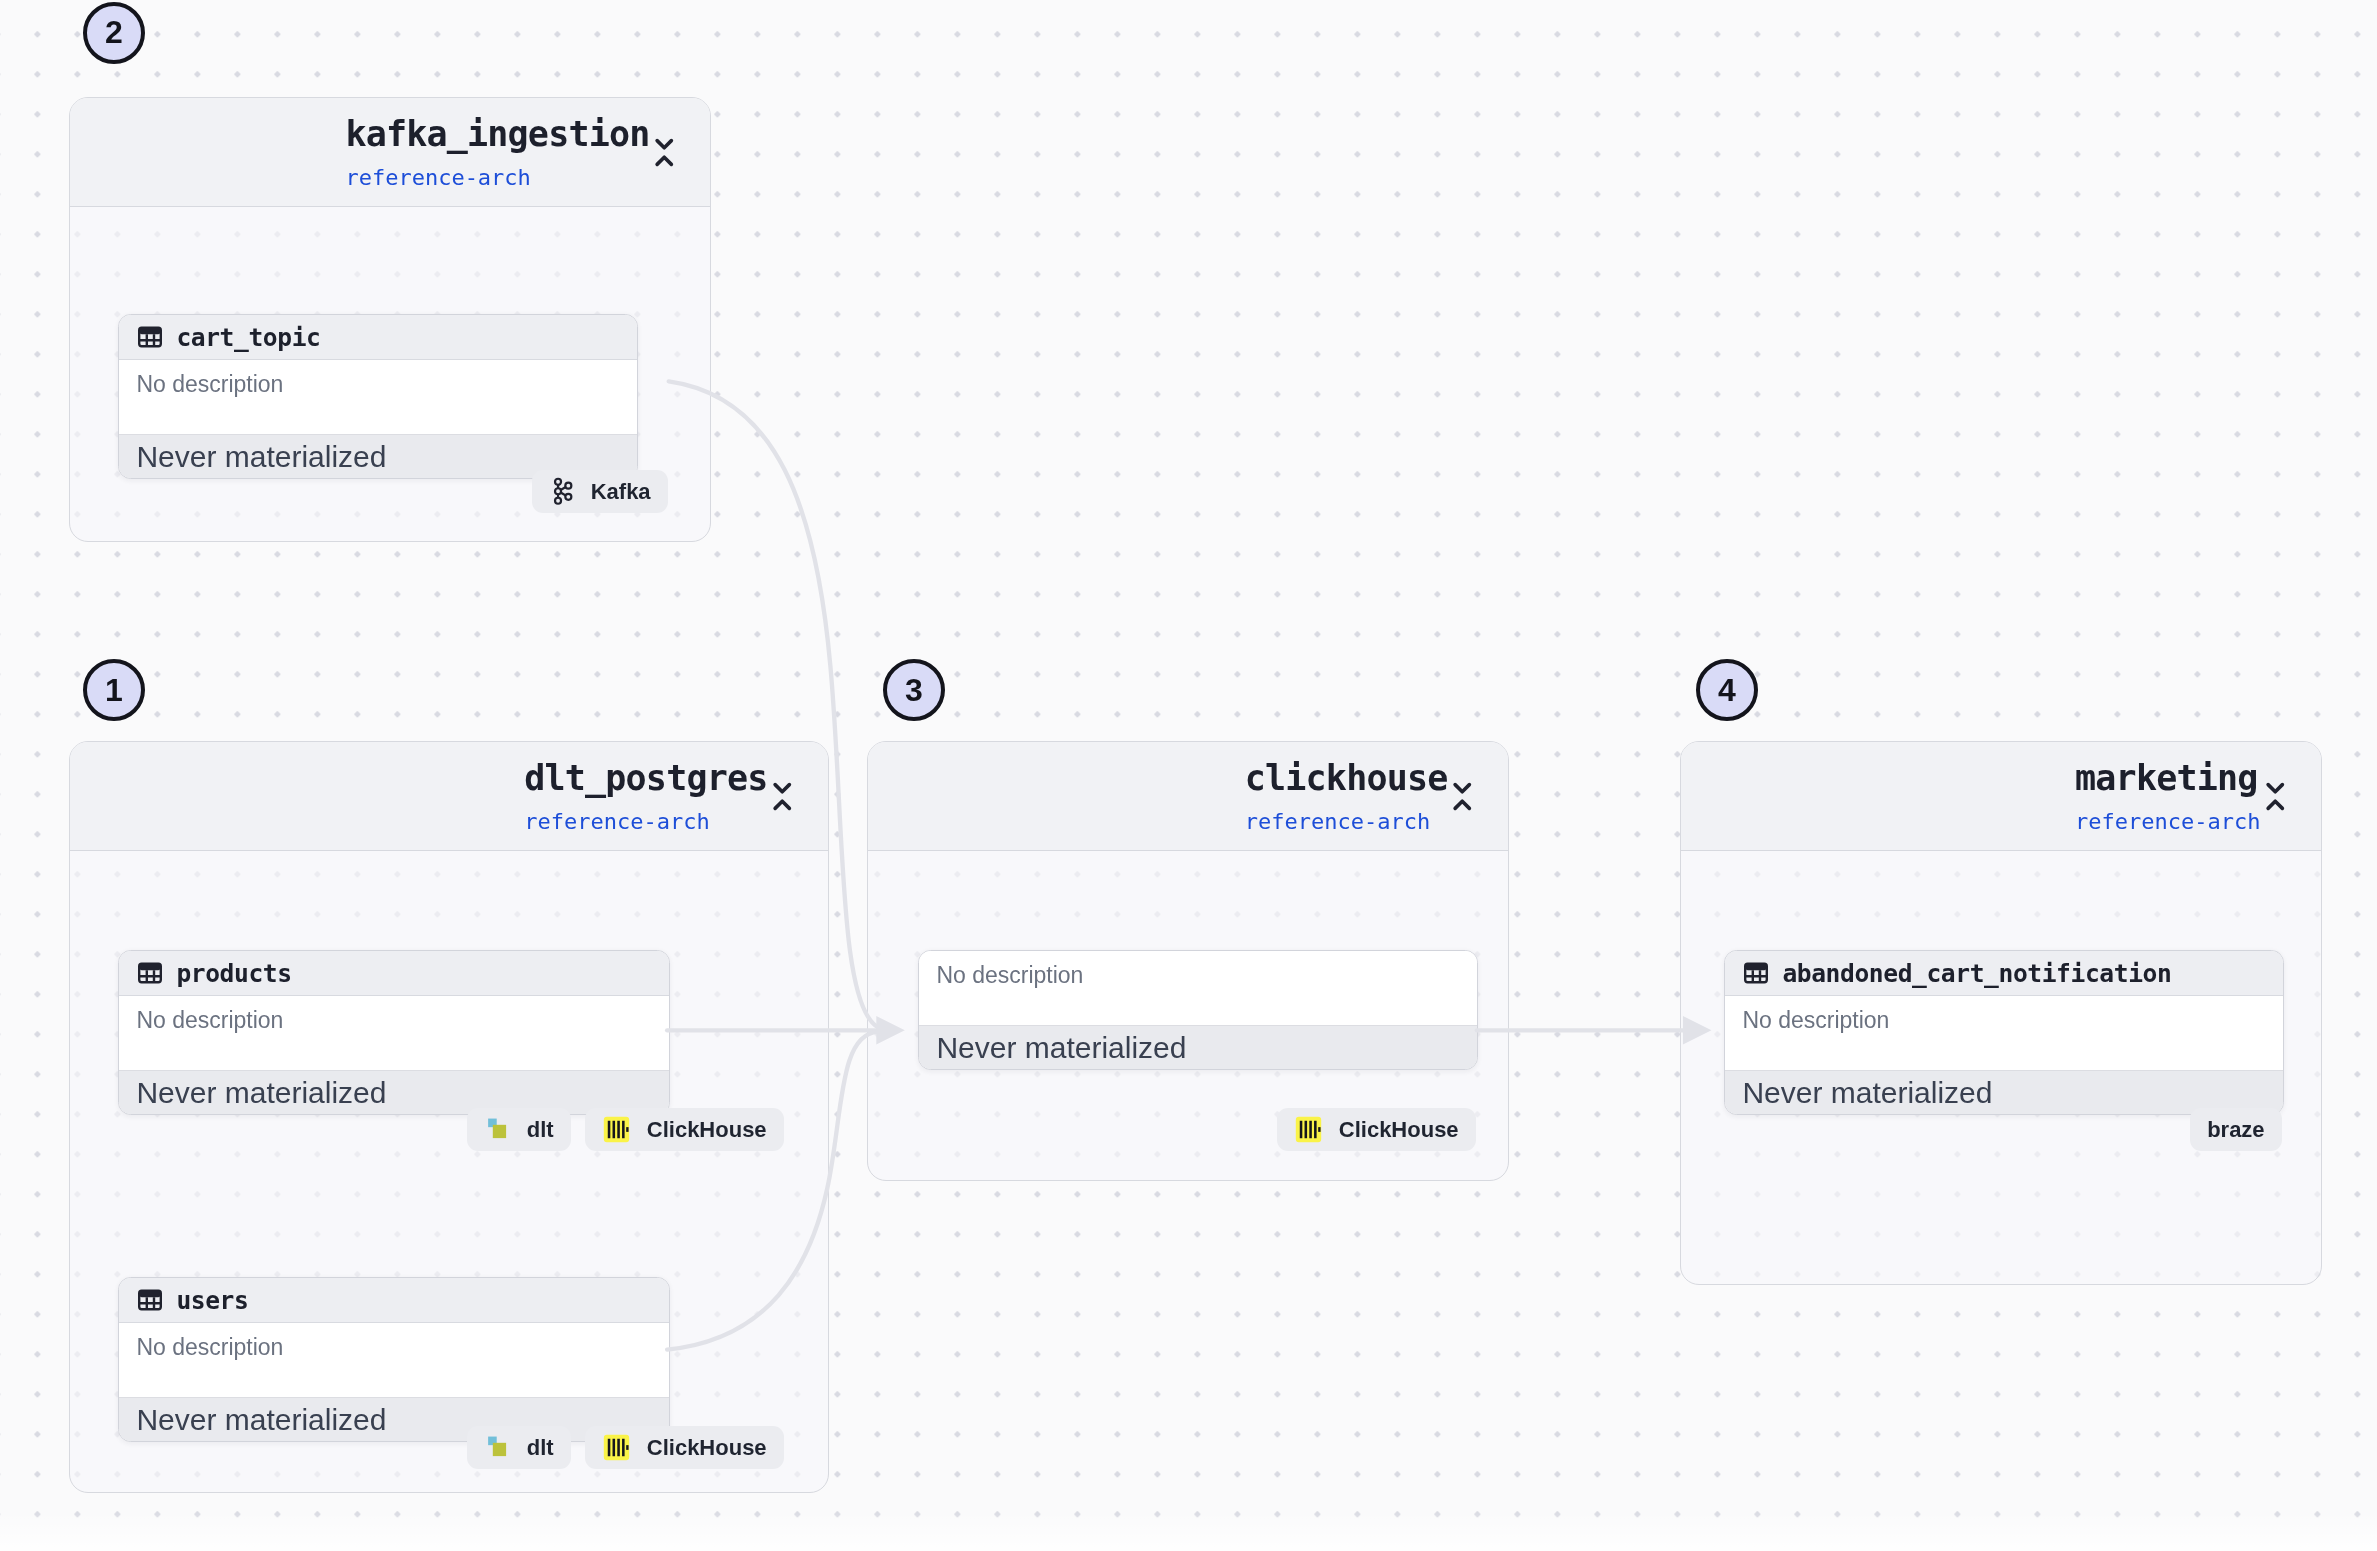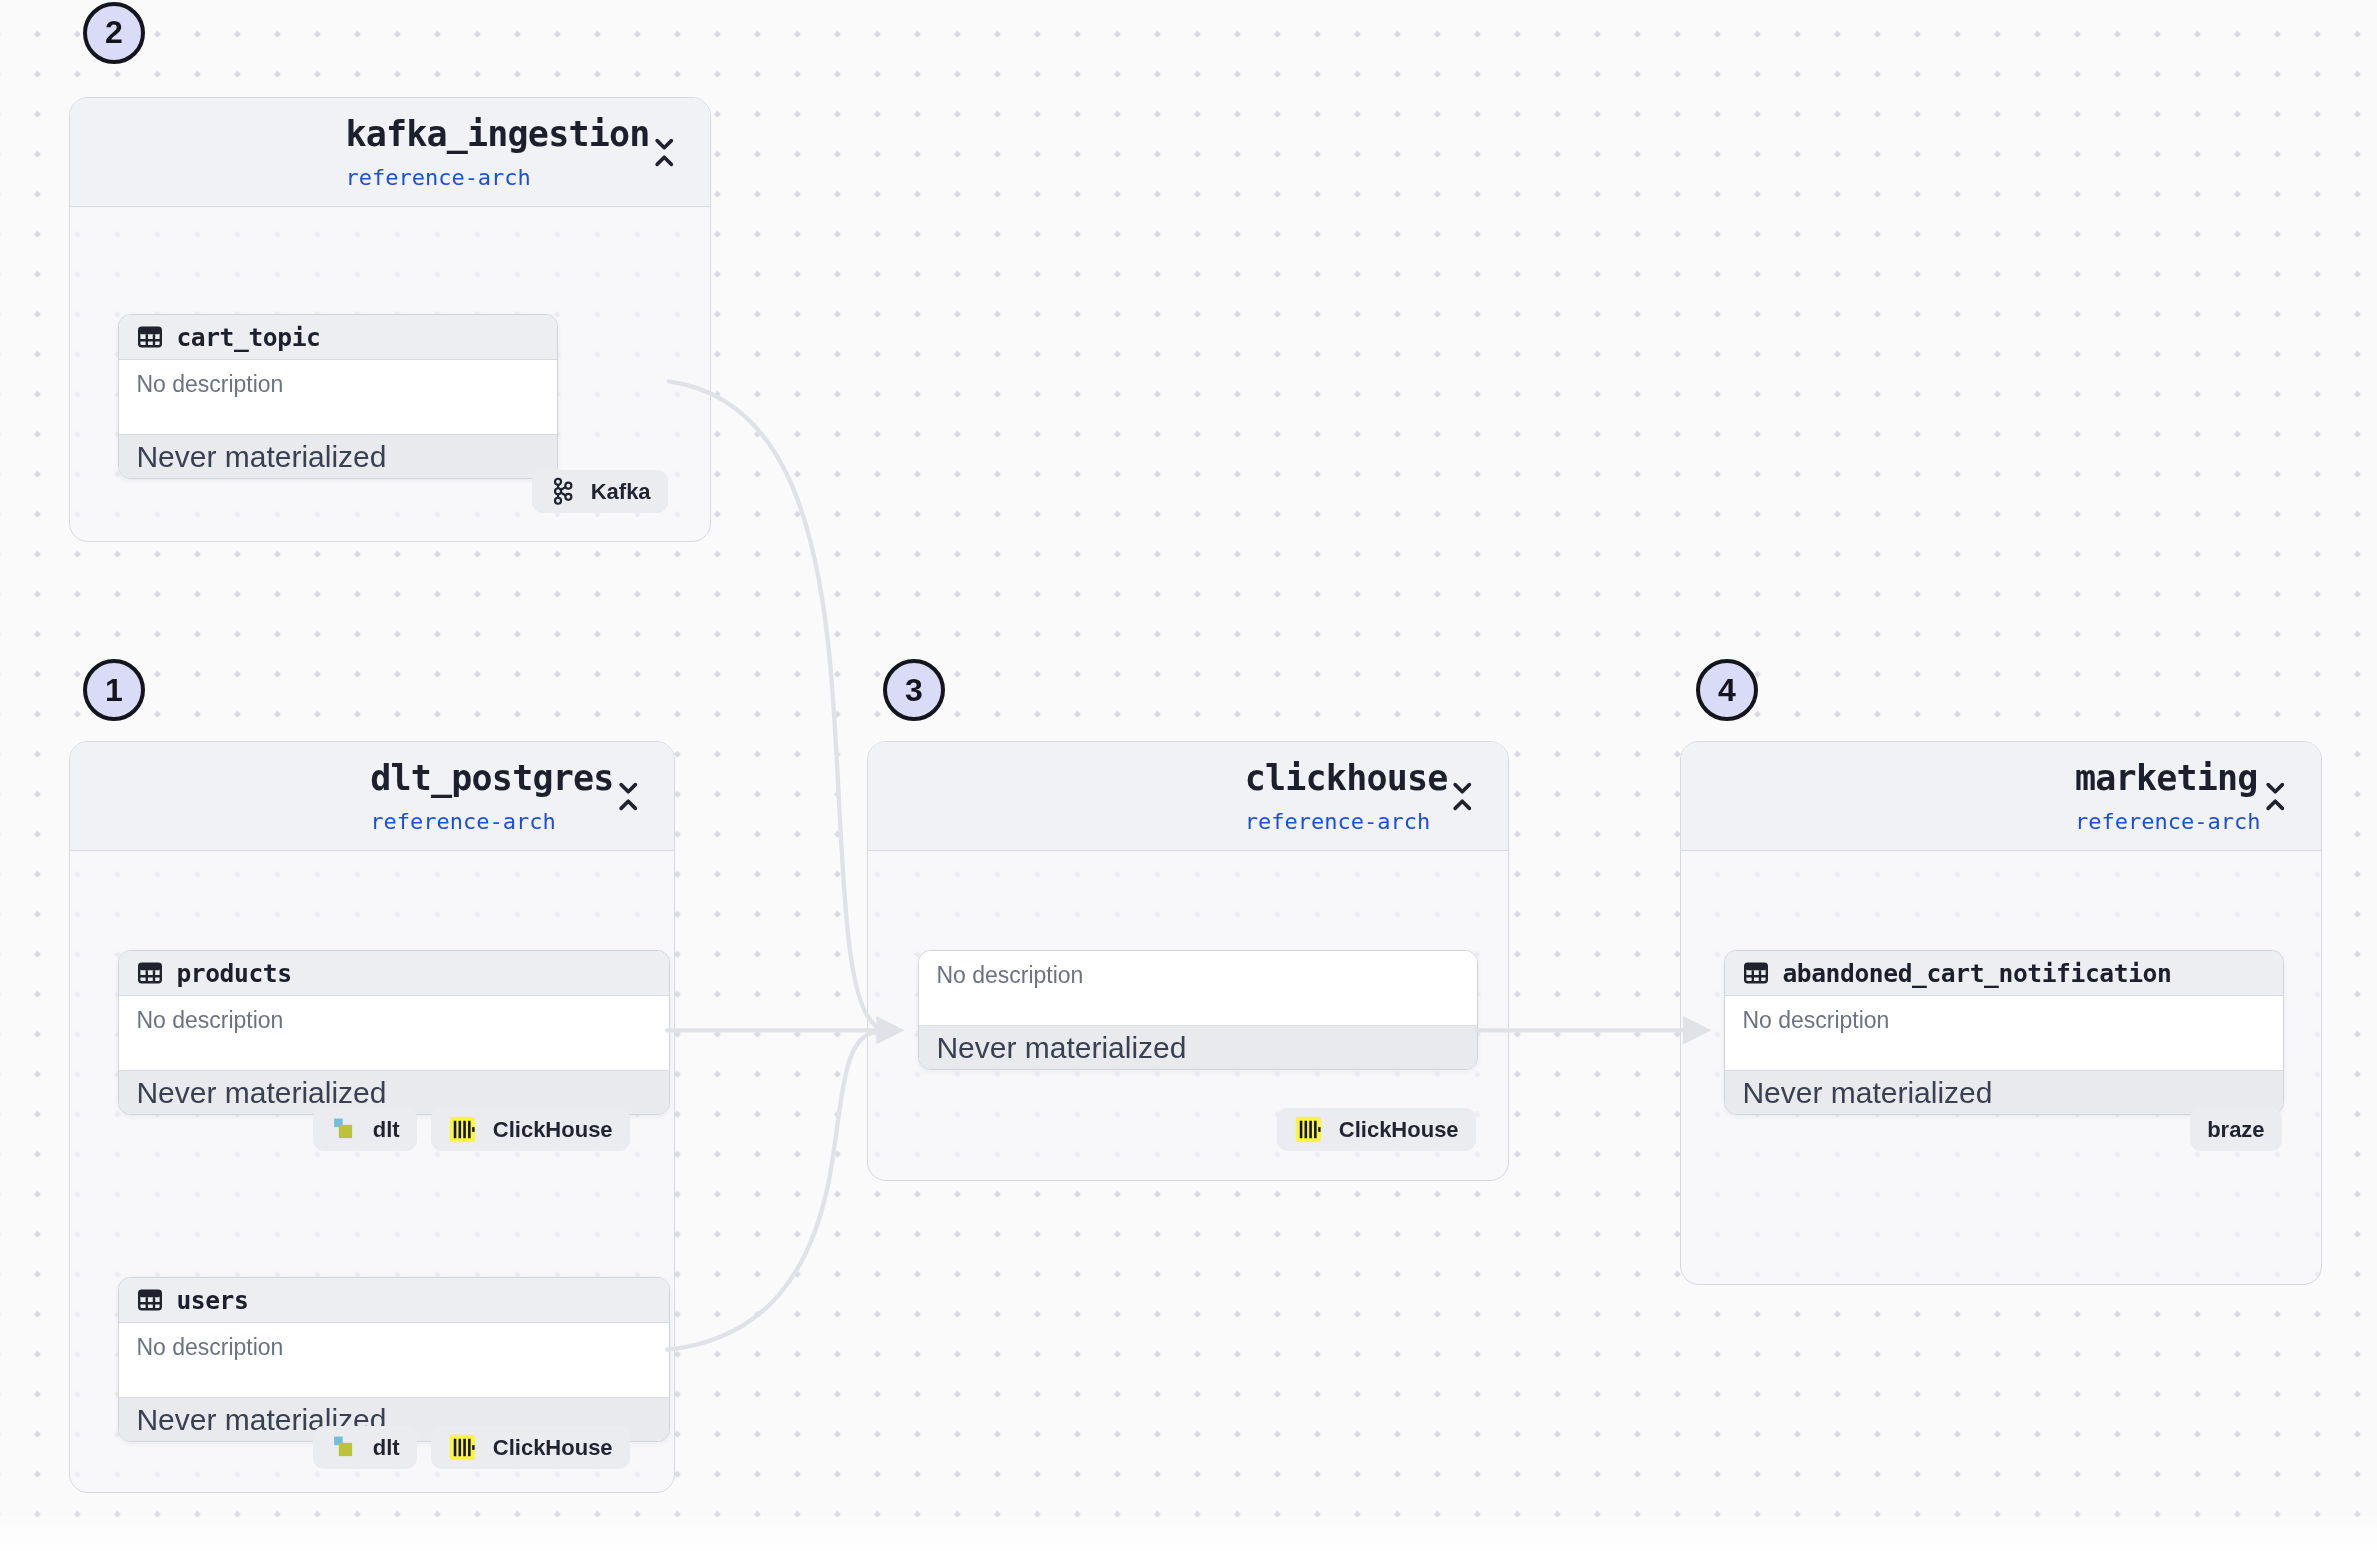--- a/index.html
+++ b/index.html
@@ -113,21 +113,21 @@
       </div>
       <span class="collapse">
         <svg width="28.5" height="35" viewBox="0 0 36 44">
             <g stroke="#20222e" stroke-width="4.5" fill="none" stroke-linecap="round" stroke-linejoin="round">
               <polyline points="9,7 18,16 27,7"></polyline>
               <polyline points="9,37 18,28 27,37"></polyline>
             </g>
           </svg>
       </span>
     </header>
-    <div class="asset" style="left:48px; top:216px; width:440px;">
+    <div class="asset" style="left:48px; top:216px; width:520px;">
       <div class="a-head">
         <span class="t-icon">
           <svg width="28" height="28" viewBox="0 0 35 35">
               <rect x="4" y="6" width="27" height="23" rx="3" fill="none" stroke="#20222e" stroke-width="3"></rect>
               <rect x="4" y="6" width="27" height="8" rx="3" fill="#20222e"></rect>
               <line x1="13.5" y1="14" x2="13.5" y2="29" stroke="#20222e" stroke-width="3"></line>
               <line x1="22.5" y1="14" x2="22.5" y2="29" stroke="#20222e" stroke-width="3"></line>
               <line x1="4" y1="21.5" x2="31" y2="21.5" stroke="#20222e" stroke-width="3"></line>
             </svg>
         </span>
@@ -151,21 +151,21 @@
                 <line x1="13.3" y1="16.4" x2="19.7" y2="12.6"></line>
                 <line x1="13.3" y1="19.6" x2="19.7" y2="23.4"></line>
               </g>
             </svg>
         </span>
         <span>Kafka</span>
       </span>
     </div>
   </section>
 
-  <section class="group" style="left:69px; top:741px; width:606px; height:752px;">
+  <section class="group" style="left:69px; top:741px; width:760px; height:752px;">
     <header class="g-head">
       <div>
         <div class="g-title">dlt_postgres</div>
         <div class="g-sub">reference-arch</div>
       </div>
       <span class="collapse">
         <svg width="28.5" height="35" viewBox="0 0 36 44">
             <g stroke="#20222e" stroke-width="4.5" fill="none" stroke-linecap="round" stroke-linejoin="round">
               <polyline points="9,7 18,16 27,7"></polyline>
               <polyline points="9,37 18,28 27,37"></polyline>

